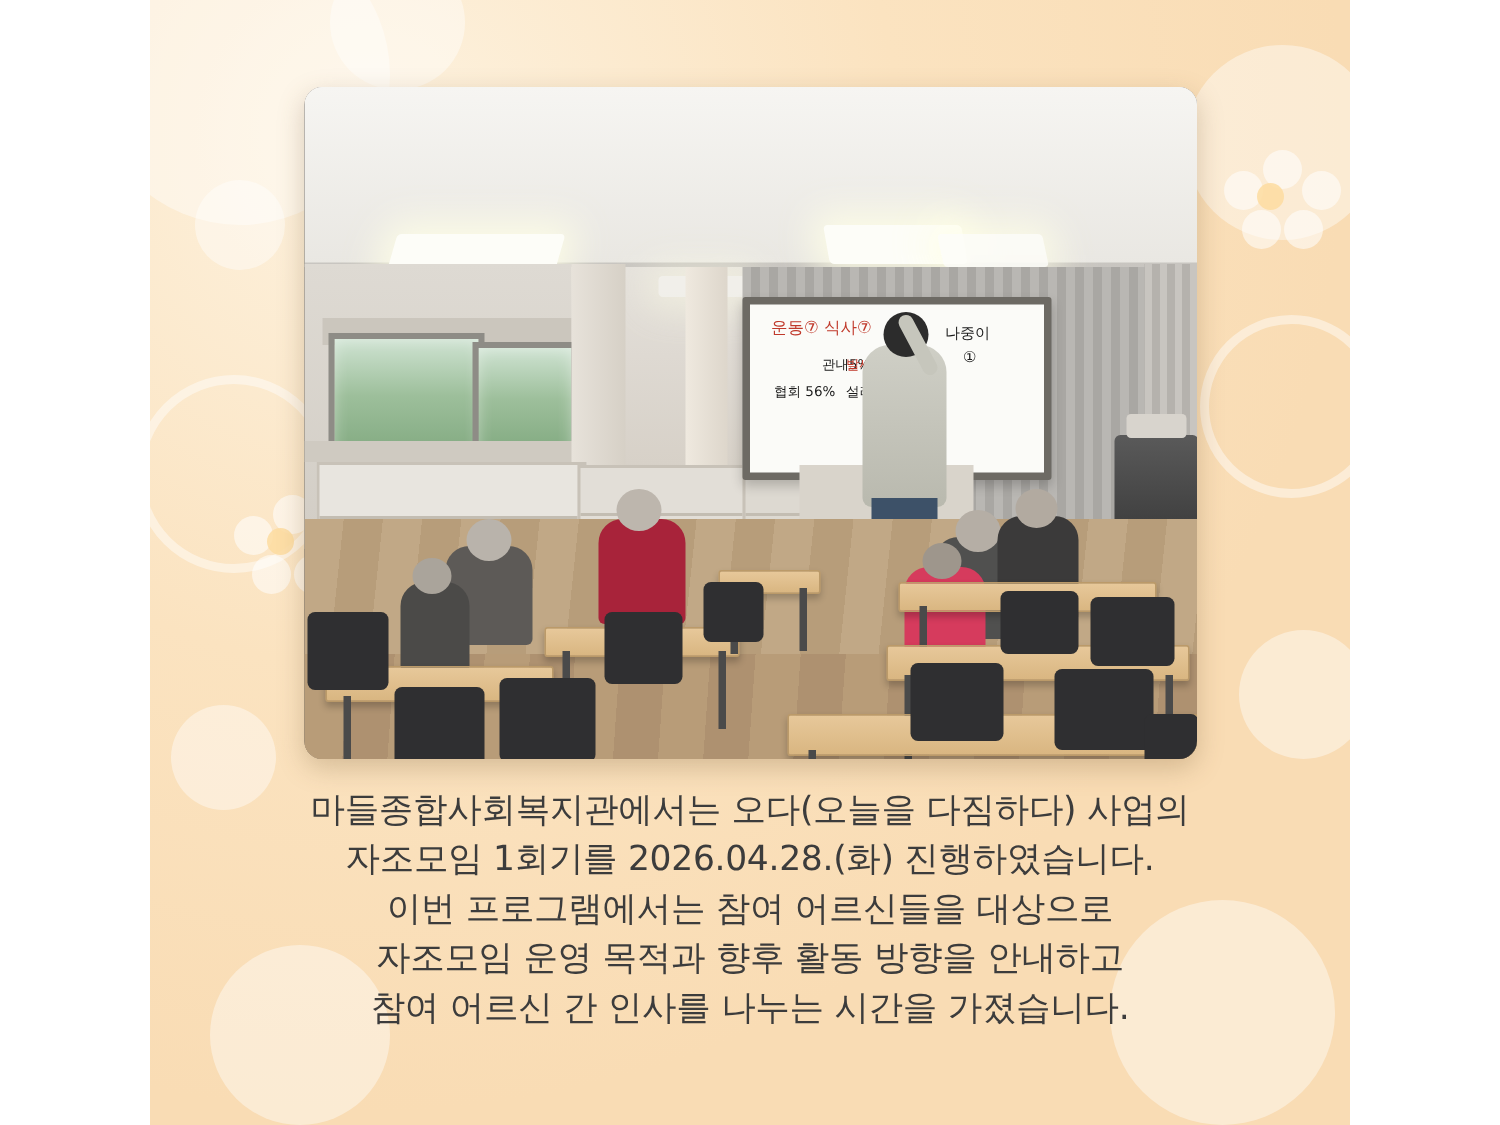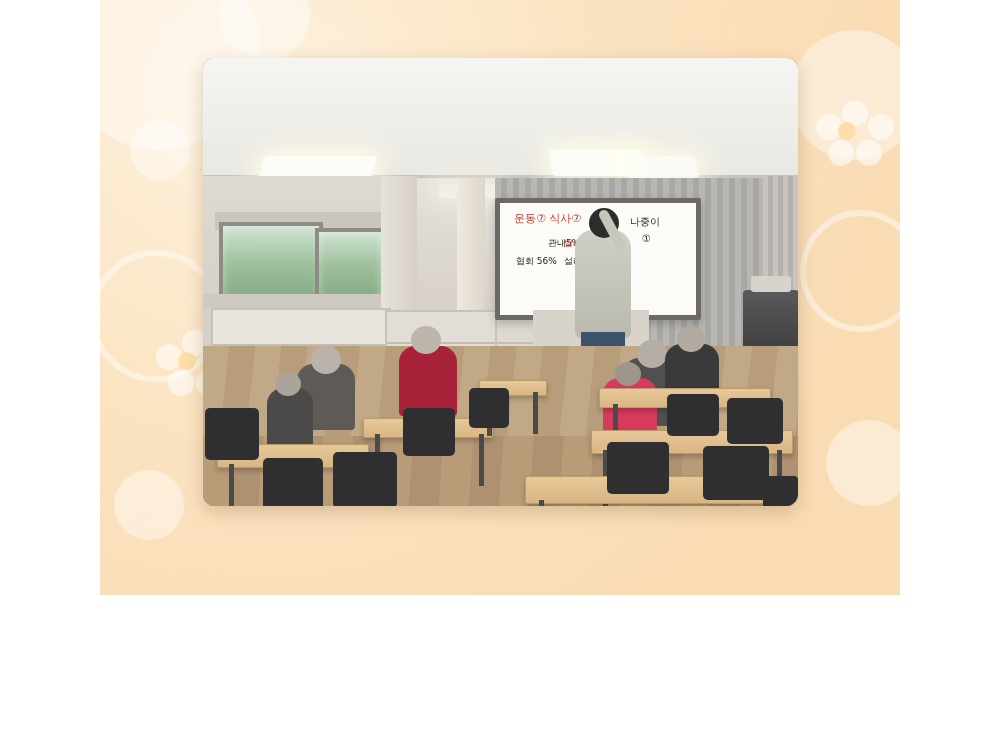--- a/index.html
+++ b/index.html
@@ -11,21 +11,21 @@
     height: 750px;
     overflow: hidden;
     font-family: "Liberation Sans", sans-serif;
     background: #ffffff;
   }
 
   
   .page {
     position: relative;
     width: 1000px;
-    height: 595px;
+    height: 750px;
     background: #fdeccb;
     overflow: hidden;
   }
   
   .side-margin {
     position: absolute;
     top: 0;
     bottom: 0;
     width: 100px;
     background: #ffffff;
@@ -420,16 +420,23 @@
       <div class="chair" style="left:200px; top:350px; width:52px; height:48px;"></div>
       <div class="chair" style="left:266px; top:330px; width:40px; height:40px;"></div>
       <div class="chair" style="left:464px; top:336px; width:52px; height:42px;"></div>
       <div class="chair" style="left:524px; top:340px; width:56px; height:46px;"></div>
       <div class="chair" style="left:404px; top:384px; width:62px; height:52px;"></div>
       <div class="chair" style="left:500px; top:388px; width:66px; height:54px;"></div>
       <div class="chair" style="left:560px; top:418px; width:36px; height:48px;"></div>
     </div>
   </div>
 
+  <div class="caption">
+    <div class="caption-line">마들종합사회복지관에서는 오다(오늘을 다짐하다) 사업의</div>
+    <div class="caption-line">자조모임 1회기를 2026.04.28.(화) 진행하였습니다.</div>
+    <div class="caption-line">이번 프로그램에서는 참여 어르신들을 대상으로</div>
+    <div class="caption-line">자조모임 운영 목적과 향후 활동 방향을 안내하고</div>
+    <div class="caption-line">참여 어르신 간 인사를 나누는 시간을 가졌습니다.</div>
+  </div>
 
   <div class="side-margin left"></div>
   <div class="side-margin right"></div>
 </div>
 
 </body></html>

